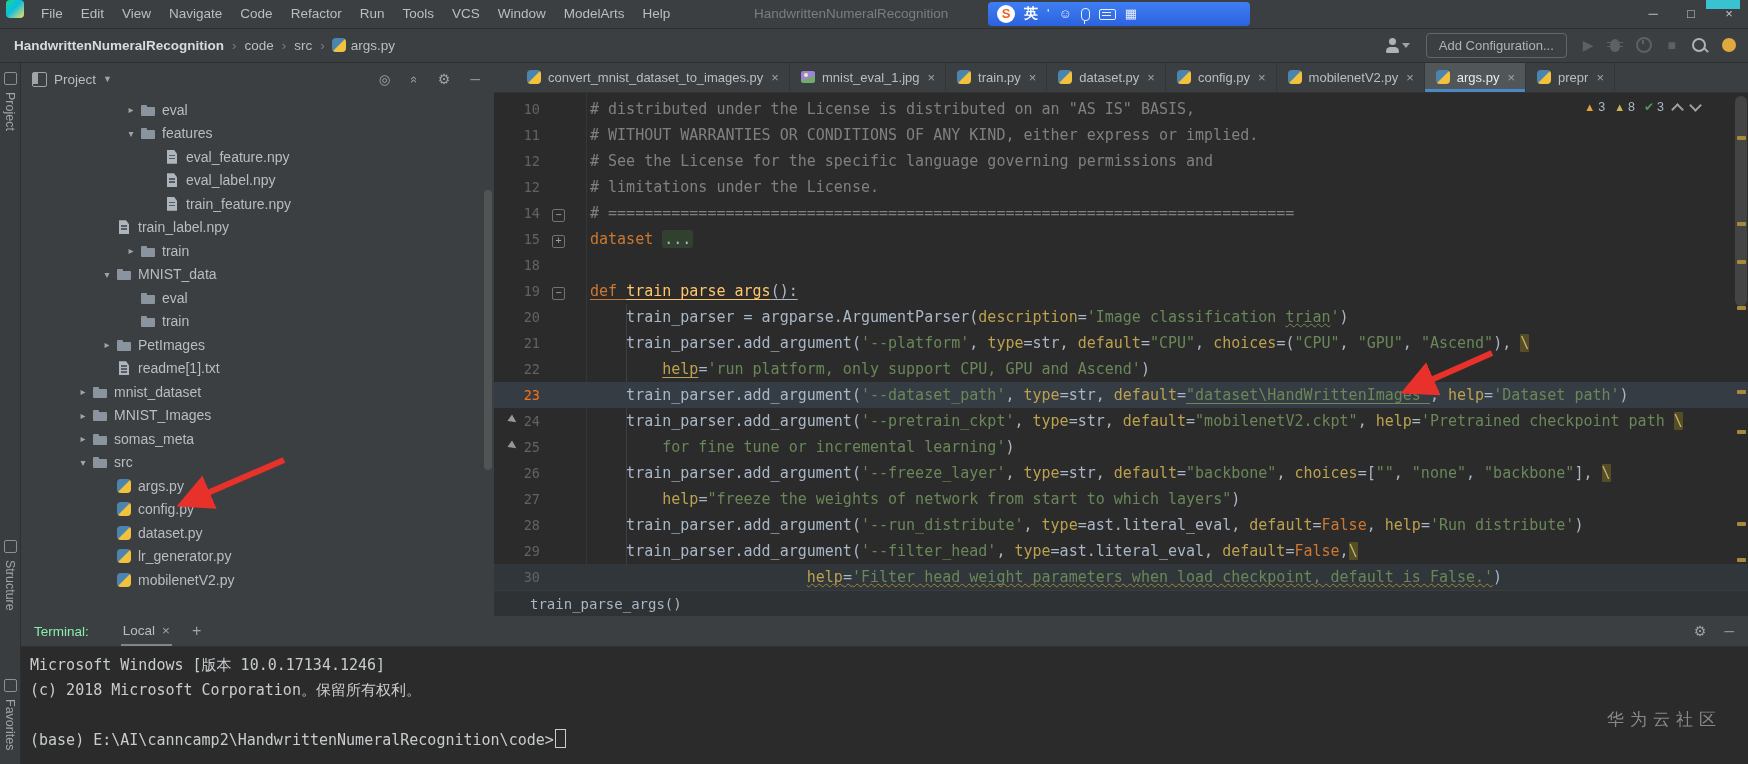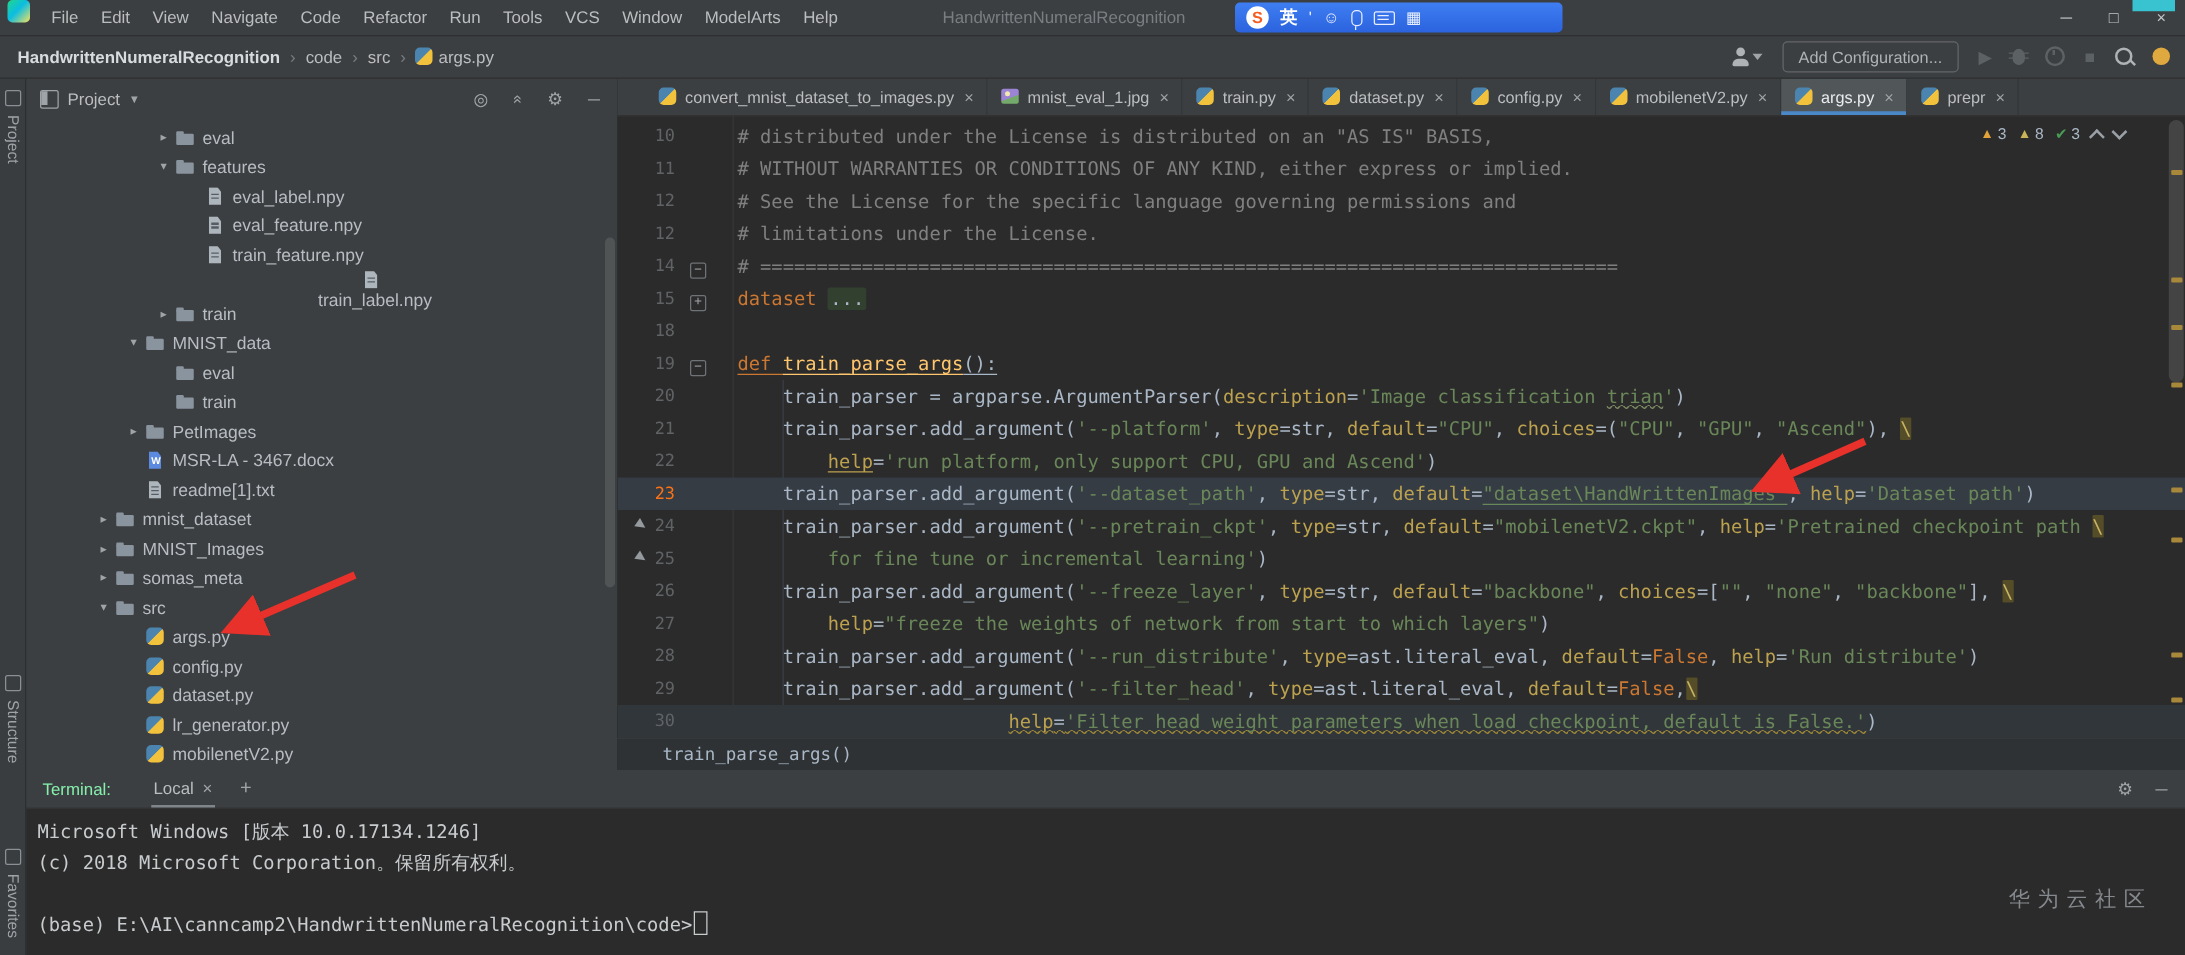--- a/index.html
+++ b/index.html
@@ -247,33 +247,33 @@
         <span class="tree-label">eval</span>
       </div>
       <div class="tree-row" style="padding-left: 104px;">
         <span class="chev">▾</span>
         <span class="fico ico-folder"></span>
         <span class="tree-label">features</span>
       </div>
       <div class="tree-row" style="padding-left: 128px;">
         <span class="chev"></span>
         <span class="fico ico-file"></span>
+        <span class="tree-label">eval_feature.npy</span>
+      </div>
+      <div class="tree-row" style="padding-left: 128px;">
+        <span class="chev"></span>
+        <span class="fico ico-file"></span>
         <span class="tree-label">eval_label.npy</span>
-      </div>
-      <div class="tree-row" style="padding-left: 128px;">
-        <span class="chev"></span>
-        <span class="fico ico-file"></span>
-        <span class="tree-label">eval_feature.npy</span>
       </div>
       <div class="tree-row" style="padding-left: 128px;">
         <span class="chev"></span>
         <span class="fico ico-file"></span>
         <span class="tree-label">train_feature.npy</span>
       </div>
-      <div class="tree-row" style="padding-left: 80px; flex-direction: column;">
+      <div class="tree-row" style="padding-left: 80px;">
         <span class="chev"></span>
         <span class="fico ico-file"></span>
         <span class="tree-label">train_label.npy</span>
       </div>
       <div class="tree-row" style="padding-left: 104px;">
         <span class="chev">▸</span>
         <span class="fico ico-folder"></span>
         <span class="tree-label">train</span>
       </div>
       <div class="tree-row" style="padding-left: 80px;">
@@ -288,25 +288,20 @@
       </div>
       <div class="tree-row" style="padding-left: 104px;">
         <span class="chev"></span>
         <span class="fico ico-folder"></span>
         <span class="tree-label">train</span>
       </div>
       <div class="tree-row" style="padding-left: 80px;">
         <span class="chev">▸</span>
         <span class="fico ico-folder"></span>
         <span class="tree-label">PetImages</span>
-      </div>
-      <div class="tree-row" style="padding-left: 80px;">
-        <span class="chev"></span>
-        <span class="fico ico-doc"></span>
-        <span class="tree-label">MSR-LA - 3467.docx</span>
       </div>
       <div class="tree-row" style="padding-left: 80px;">
         <span class="chev"></span>
         <span class="fico ico-txt"></span>
         <span class="tree-label">readme[1].txt</span>
       </div>
       <div class="tree-row" style="padding-left: 56px;">
         <span class="chev">▸</span>
         <span class="fico ico-folder"></span>
         <span class="tree-label">mnist_dataset</span>

